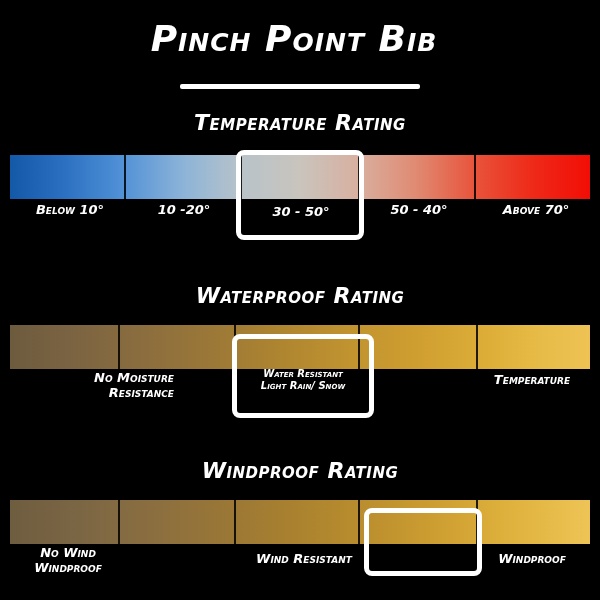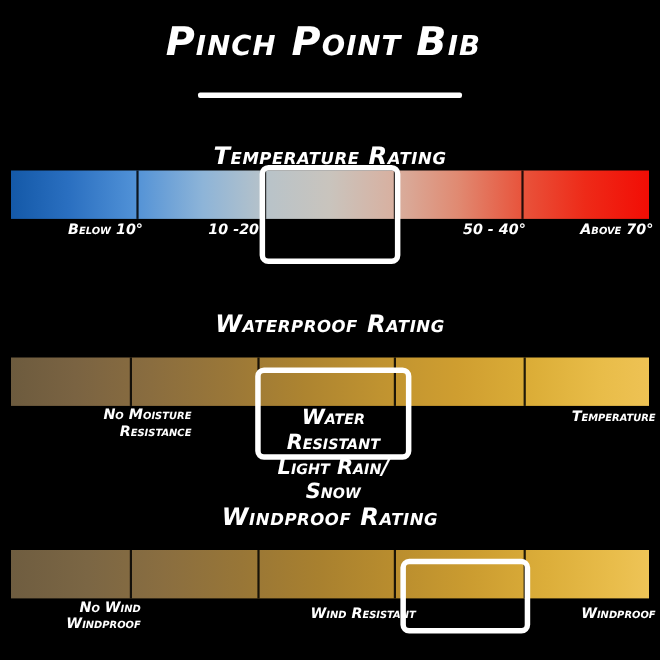--- a/index.html
+++ b/index.html
@@ -94,69 +94,70 @@
     top: 0;
     width: 2px;
     height: 44px;
     background: #000000;
     opacity: 0.85;
   }
 
   
   .scale-label {
     position: absolute;
-    text-align: right;
+    text-align: center;
     font-size: 13px;
     font-weight: bold;
     font-style: italic;
     font-variant: small-caps;
     color: #ffffff;
     line-height: 1.18;
     white-space: pre-line;
   }
 
   
   .highlight {
     position: absolute;
     border: 5px solid #ffffff;
     border-radius: 8px;
     box-sizing: border-box;
     background: transparent;
   }
   .highlight-label {
     position: absolute;
     text-align: center;
-    font-size: 19px;
+    font-size: 10px;
     font-weight: bold;
     font-style: italic;
     font-variant: small-caps;
     color: #ffffff;
     line-height: 1.2;
     white-space: pre-line;
   }
 </style>
 </head>
 <body>
 
 <div class="page">
 
   <div class="title">Pinch Point Bib</div>
   <div class="title-rule"></div>
 
-  <div class="section-head" style="top:110px;margin-top:20px;">Temperature Rating</div>
+  <div class="section-head" style="top:110px;">Temperature Rating</div>
 
   <div class="bar bar-temp" style="top:155px;">
     <div class="bar-divider" style="left:114px;"></div>
     <div class="bar-divider" style="left:230px;"></div>
     <div class="bar-divider" style="left:348px;"></div>
     <div class="bar-divider" style="left:464px;"></div>
   </div>
 
   <div class="scale-label" style="top:202px; left:10px;  width:120px;">Below 10°</div>
   <div class="scale-label" style="top:202px; left:126px; width:116px;">10 -20°</div>
+  <div class="scale-label" style="top:204px; left:242px; width:118px;">30 - 50°</div>
   <div class="scale-label" style="top:202px; left:360px; width:118px;">50 - 40°</div>
   <div class="scale-label" style="top:202px; left:478px; width:116px;">Above 70°</div>
 
   <div class="highlight" style="top:150px; left:236px; width:128px; height:90px;"></div>
 
   <div class="section-head" style="top:283px;">Waterproof Rating</div>
 
   <div class="bar bar-water" style="top:325px;">
     <div class="bar-divider" style="left:108px;"></div>
     <div class="bar-divider" style="left:224px;"></div>

